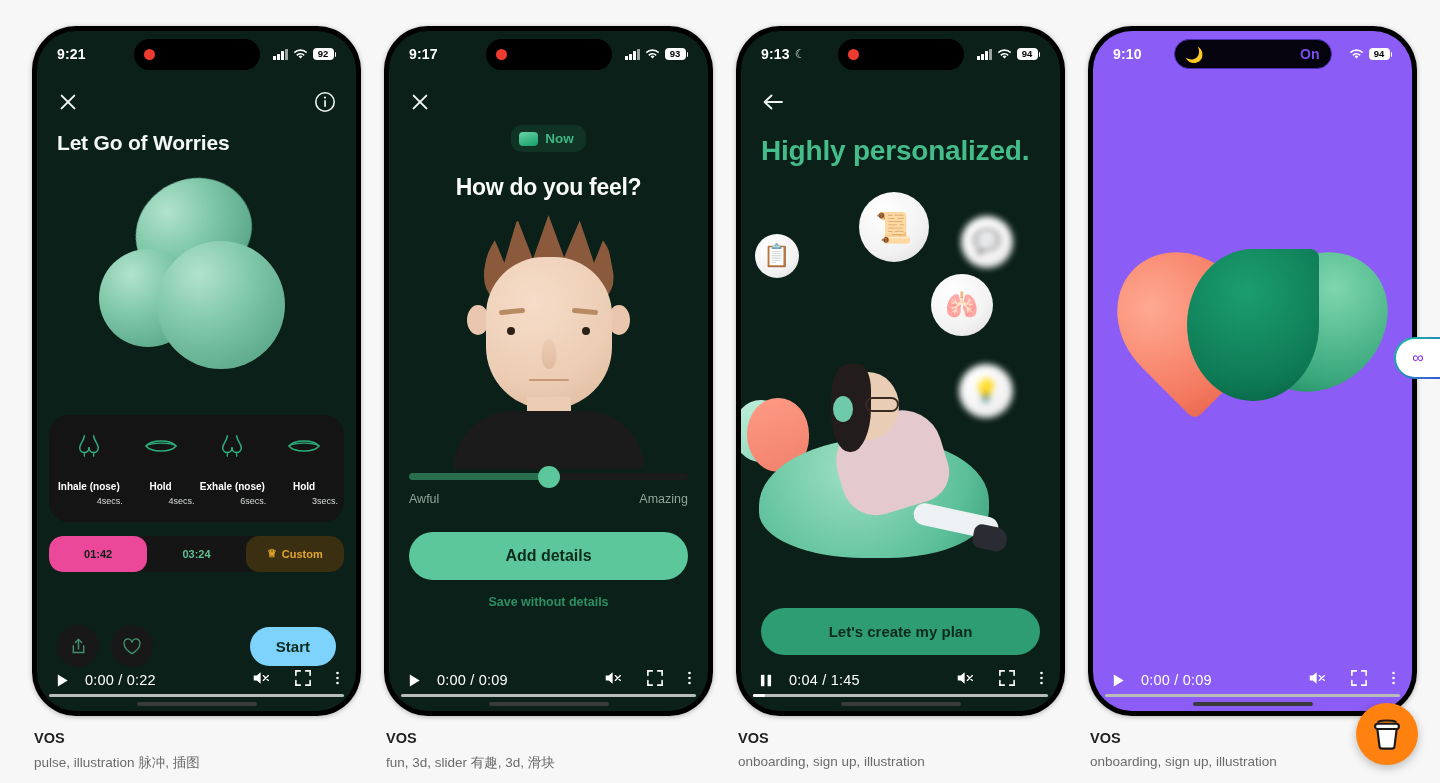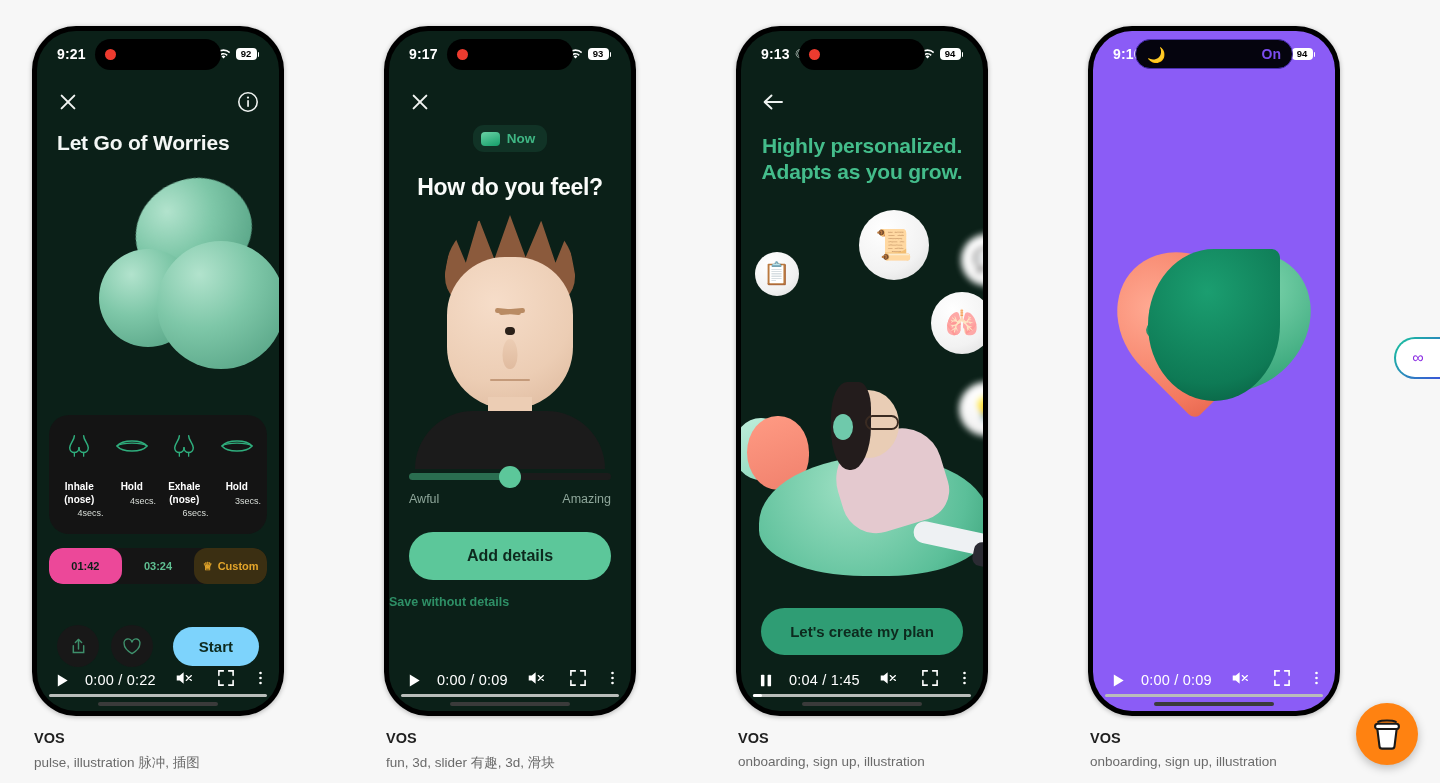--- a/index.html
+++ b/index.html
@@ -16,21 +16,21 @@
     position: absolute; top: 0; left: 0;
     width: 1440px; height: 783px;
     display: flex; gap: 32px;
     padding: 26px 0 0 32px;
   }
   .card { width: 320px; position: relative; }
 
   
   .phone {
     position: relative;
-    width: 252px; height: 690px;
+    width: 329px; height: 690px;
     border-radius: 44px;
     background: #000;
     padding: 5px;
     box-shadow: 0 1px 5px rgba(0,0,0,.28);
     overflow: hidden;
   }
   .screen {
     position: relative; width: 100%; height: 100%;
     border-radius: 39px; overflow: hidden;
   }
@@ -203,27 +203,27 @@
   .slider-knob { position: absolute; left: 50%; top: 50%; transform: translate(-50%,-50%);
     width: 22px; height: 22px; border-radius: 50%; background: #5cc79a; }
   .slider-labels { display: flex; justify-content: space-between; margin-top: 12px;
     font-size: 12.5px; color: #8ea69a; }
 
   .cta-btn {
     display: block; width: calc(100% - 40px); margin: 26px auto 0 auto;
     background: #5cc79a; color: #0d2a1e; border: none; border-radius: 26px;
     font-size: 16px; font-weight: 700; padding: 15px 0;
   }
-  .sub-link { margin-top: 15px; font-size: 12.5px;
+  .sub-link { text-align: center; margin-top: 15px; font-size: 12.5px;
     font-weight: 700; color: #2e8f66; }
 
   
   .h-title {
-    padding: 16px 20px 0 20px; font-size: 21px; font-weight: 700;
-    color: #44bd8b; line-height: 1.26; letter-spacing: -.2px; text-align: center;
+    padding: 16px 20px 0 20px; font-size: 28px; font-weight: 700;
+    color: #44bd8b; line-height: 1.26; letter-spacing: -.2px;
   }
   .illu3 { position: relative; height: 390px; margin-top: 10px; }
   .bub {
     position: absolute; border-radius: 50%;
     background: radial-gradient(circle at 35% 28%, #ffffff 0%, #f2f2f2 62%, #d9d9d9 100%);
     display: flex; align-items: center; justify-content: center;
     font-size: 22px;
   }
   .bub.blur { filter: blur(3px); }
   .beanbag { position: absolute; left: 18px; bottom: 10px; width: 230px; height: 120px;
@@ -627,21 +627,20 @@
           <div class="navrow">
             <div class="icon-back">
               <svg viewBox="0 0 24 22" width="24" height="22">
                   <path d="M21 11H4M10.5 4.5 3.6 11l6.9 6.5" fill="none" stroke="#eef2f0" stroke-width="1.9" stroke-linecap="round" stroke-linejoin="round"></path>
                 </svg>
             </div>
           </div>
 
           <div class="h-title">
             <div>Highly personalized.</div>
-            <div>Adapts as you grow.</div>
           </div>
 
           <div class="illu3">
             <div class="bub" style="left:14px;top:56px;width:44px;height:44px;">📋</div>
             <div class="bub" style="left:118px;top:14px;width:70px;height:70px;font-size:30px;">📜</div>
             <div class="bub blur" style="left:220px;top:38px;width:52px;height:52px;">💬</div>
             <div class="bub" style="left:190px;top:96px;width:62px;height:62px;font-size:27px;">🫁</div>
             <div class="bub blur" style="left:218px;top:186px;width:54px;height:54px;">💡</div>
 
             <div class="mint-blob"></div>

